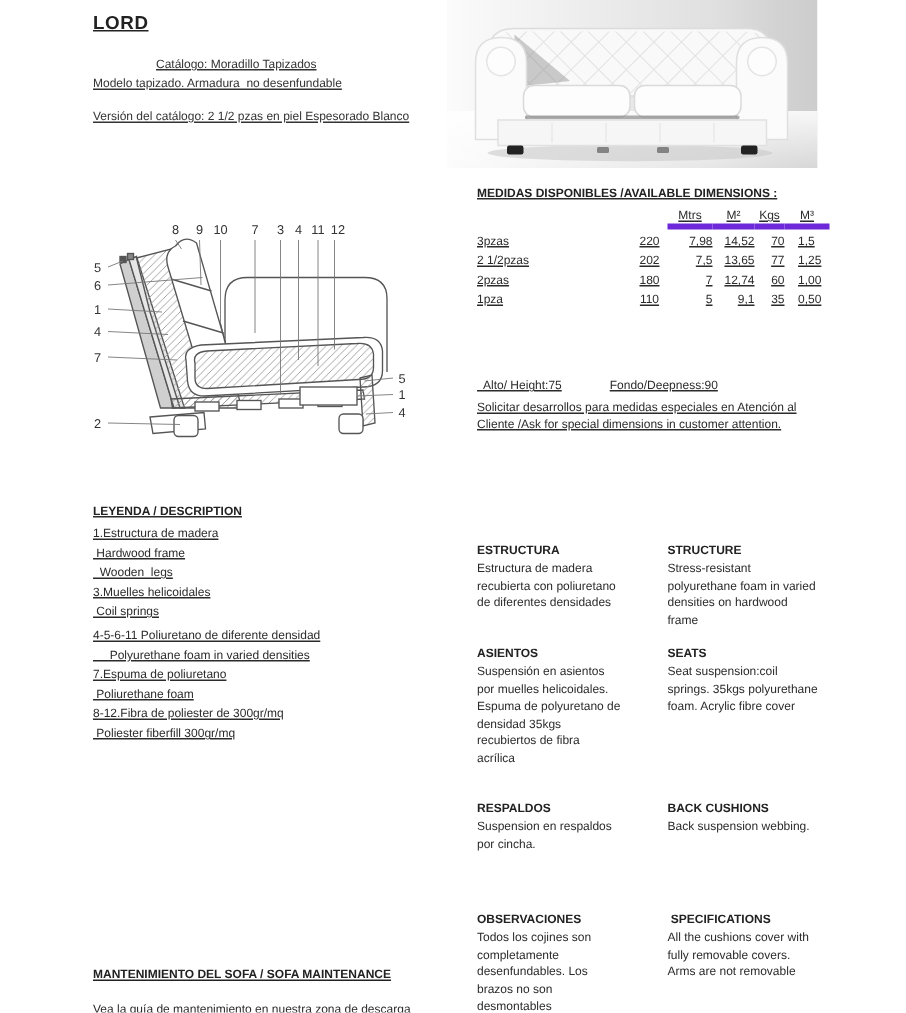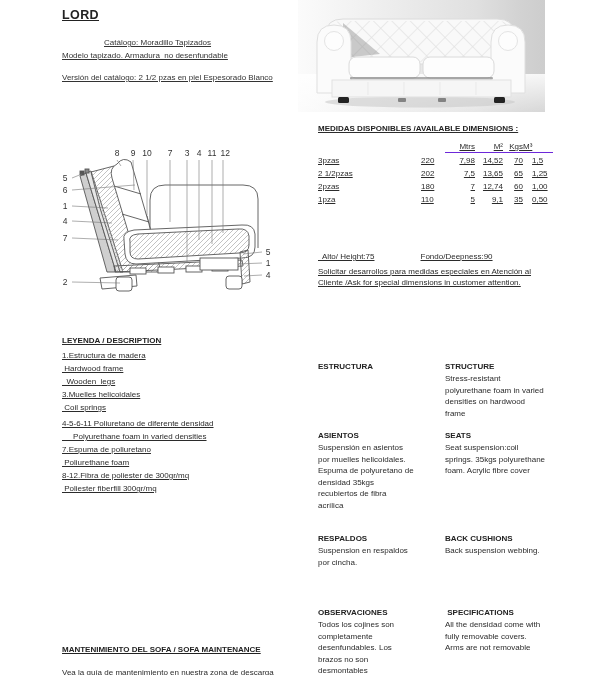--- a/index.html
+++ b/index.html
@@ -15,30 +15,30 @@
   #cat1{top:38px;margin-left:42px;} #cat2{top:51px;} #cat3{top:73px;}
   
   #product-photo{left:298px;top:0;width:247px;height:112px;}
   
   #dimensions-panel{left:318px;top:124px;width:246px;}
   #dimensions-title{font-weight:bold;font-size:8px;color:#222;white-space:pre;}
   .dim-table{margin-top:5px;}
   .dim-row{display:flex;align-items:flex-end;height:13px;}
   .dim-row span{display:block;line-height:11px;}
   .c-label{width:103px;text-align:left;}
-  .c-size{width:24px;text-align:left;}
+  .c-size{width:24px;text-align:center;}
   .c-m {width:30px;text-align:right;}
   .c-m2{width:28px;text-align:right;}
   .c-kg{width:20px;text-align:right;}
   .c-m3{width:30px;text-align:left;padding-left:9px;}
   .dim-head{height:15px;}
-  .dim-head .hcell{border-bottom:1px solid #6d28d9;font-size:8px;}
+  .dim-head .hcell{text-align:center;border-bottom:4px solid #6d28d9;font-size:8px;}
   .dim-head .c-m3{padding-left:0;}
   #height-depth{left:318px;top:243px;font-size:8px;white-space:pre;}
-  #depth-spec{margin-left:46px;}
+  #depth-spec{margin-left:32px;}
   #special-note{left:318px;top:266px;width:237px;font-size:8px;line-height:11px;}
   
   #technical-diagram{left:50px;top:128px;width:240px;height:185px;}
   #technical-diagram svg{position:absolute;left:0;top:0;}
   .callout{position:absolute;width:14px;margin-left:-7px;text-align:center;
            font-size:8.5px;color:#333;line-height:10px;}
   
   #legend-panel{left:62px;top:336px;width:235px;}
   #legend-title{font-weight:bold;font-size:8px;color:#222;}
   .legend-items{margin-top:4px;}
@@ -126,21 +126,21 @@
       <span class="c-m">7,98</span>
       <span class="c-m2">14,52</span>
       <span class="c-kg">70</span>
       <span class="c-m3">1,5</span>
     </div>
     <div class="dim-row">
       <span class="c-label">2 1/2pzas</span>
       <span class="c-size">202</span>
       <span class="c-m">7,5</span>
       <span class="c-m2">13,65</span>
-      <span class="c-kg">65</span>
+      <span class="c-kg">77</span>
       <span class="c-m3">1,25</span>
     </div>
     <div class="dim-row">
       <span class="c-label">2pzas</span>
       <span class="c-size">180</span>
       <span class="c-m">7</span>
       <span class="c-m2">12,74</span>
       <span class="c-kg">60</span>
       <span class="c-m3">1,00</span>
     </div>
@@ -251,20 +251,21 @@
     <div class="legend-item">7.Espuma de poliuretano</div>
     <div class="legend-item"> Poliurethane foam</div>
     <div class="legend-item">8-12.Fibra de poliester de 300gr/mq</div>
     <div class="legend-item"> Poliester fiberfill 300gr/mq</div>
   </div>
 </div>
 
 <div class="abs spec-section" id="sec-estructura">
   <div class="spec-col es">
     <div class="spec-title">ESTRUCTURA</div>
+    <div class="spec-body">Estructura de madera recubierta con poliuretano de diferentes densidades</div>
   </div>
   <div class="spec-col en">
     <div class="spec-title">STRUCTURE</div>
     <div class="spec-body">Stress-resistant polyurethane foam in varied densities on hardwood frame</div>
   </div>
 </div>
 
 <div class="abs spec-section" id="sec-asientos">
   <div class="spec-col es">
     <div class="spec-title">ASIENTOS</div>
@@ -287,18 +288,18 @@
   </div>
 </div>
 
 <div class="abs spec-section" id="sec-observaciones">
   <div class="spec-col es">
     <div class="spec-title">OBSERVACIONES</div>
     <div class="spec-body">Todos los cojines son completamente desenfundables. Los brazos no son desmontables</div>
   </div>
   <div class="spec-col en">
     <div class="spec-title"> SPECIFICATIONS</div>
-    <div class="spec-body">All the densidad come with fully removable covers. Arms are not removable</div>
+    <div class="spec-body">All the cushions cover with fully removable covers. Arms are not removable</div>
   </div>
 </div>
 
 <div class="abs" id="maintenance-title">MANTENIMIENTO DEL SOFA / SOFA MAINTENANCE</div>
 <div class="abs" id="maintenance-note">Vea la guía de mantenimiento en nuestra zona de descarga</div>
 
 </body></html>

